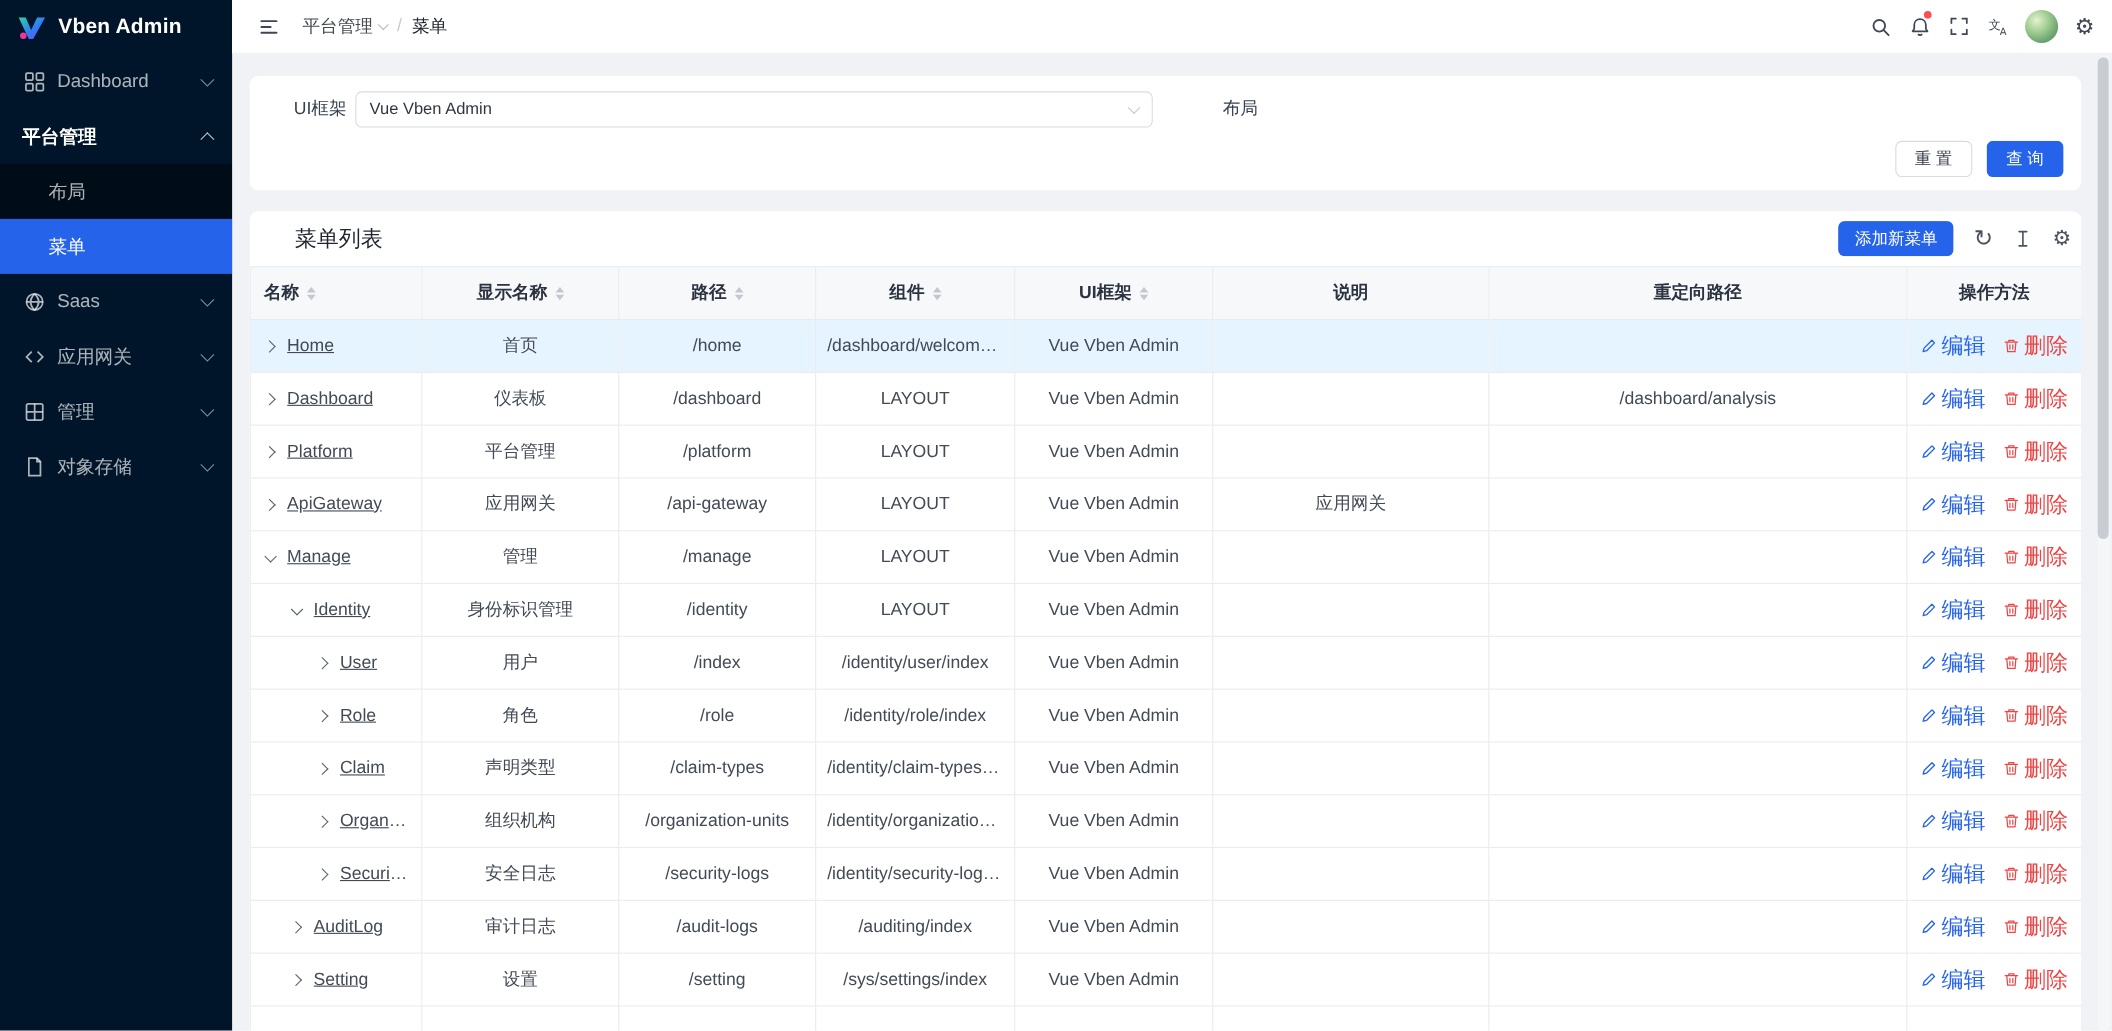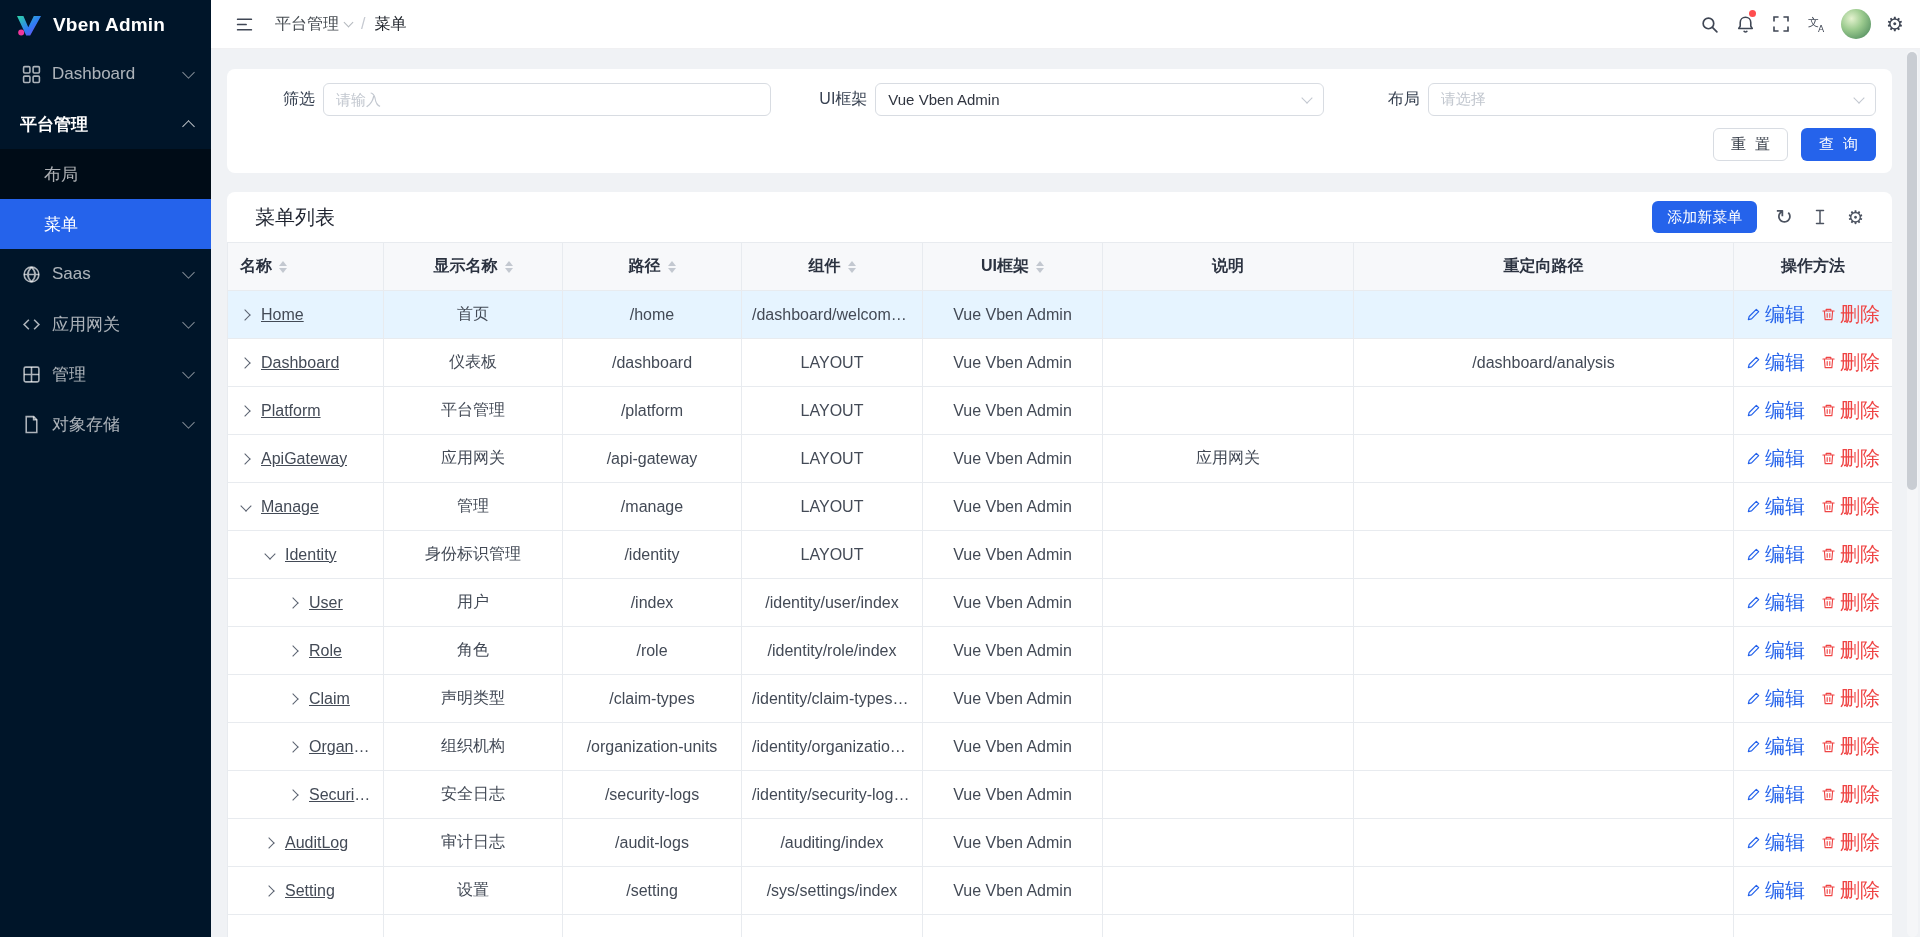--- a/index.html
+++ b/index.html
@@ -60,27 +60,27 @@
     font-size:15px; color:#303540; outline:none; font-family:inherit; background:#fff; }
   .text-input::placeholder { color:#c2c7cf; }
   .select { flex:1; min-width:0; height:33px; border:1px solid #d8dce2; border-radius:6px; padding:0 12px;
     display:flex; align-items:center; font-size:15px; color:#303540; background:#fff; cursor:pointer; }
   .sel-text { flex:1; overflow:hidden; white-space:nowrap; text-overflow:ellipsis; }
   .sel-text.placeholder { color:#c2c7cf; }
   .sel-chev { width:8px; height:8px; border-right:1.4px solid #c2c7cf; border-bottom:1.4px solid #c2c7cf;
     transform:rotate(45deg); margin-top:-4px; flex-shrink:0; }
   .filter-actions { display:flex; justify-content:flex-end; gap:13px; margin-top:12px; }
   .btn { height:33px; padding:0 17px; border-radius:6px; font-size:15px; display:inline-flex; align-items:center;
-    cursor:pointer; border:1px solid transparent; white-space:nowrap; font-family:Liberation Mono, monospace; }
+    cursor:pointer; border:1px solid transparent; white-space:nowrap; font-family:Liberation Sans, sans-serif; }
   .btn-default { border-color:#d8dce2; background:#fff; color:#333a45; }
   .btn-primary { background:var(--accent); color:#fff; }
 
   
   .table-card { overflow:hidden; }
-  .card-head { height:50px; padding:0 28px; display:flex; align-items:center; justify-content:space-between; }
+  .card-head { height:50px; padding:0 9px; display:flex; align-items:center; justify-content:space-between;margin-left:32px; }
   .card-title { font-size:20px; font-weight:500; color:#1f2430; }
   .head-actions { display:flex; align-items:center; gap:18px; }
   .btn-add { height:32px; padding:0 14px; font-size:15px; }
   .toolbar-icon { color:#4c5360; display:flex; align-items:center; cursor:pointer; }
   .refresh-glyph { font-size:21px; line-height:1; font-family:"DejaVu Sans", sans-serif; }
 
   table { width:100%; border-collapse:collapse; table-layout:fixed; font-size:16px; color:#434a56; }
   th, td { border:1px solid #e8ebef; height:48px; padding:0 10px; overflow:hidden; white-space:nowrap; text-overflow:ellipsis; }
   th { background:#f7f8fa; font-weight:700; color:#2b3240; }
   td { text-align:center; background:#fff; }
@@ -254,36 +254,28 @@
           <span class="gear-glyph">⚙</span>
         </span>
       </div>
     </header>
 
     <div class="content">
 
       <section class="card filter-card">
         <div class="filter-row">
           <div class="field">
-            <span class="field-label">筛选</span>
-            <input class="text-input" placeholder="请输入" style="">
-          </div>
-          <div class="field">
             <span class="field-label">UI框架</span>
             <div class="select">
               <span class="sel-text">Vue Vben Admin</span>
               <span class="sel-chev"></span>
             </div>
           </div>
           <div class="field">
             <span class="field-label">布局</span>
-            <div class="select">
-              <span class="sel-text placeholder">请选择</span>
-              <span class="sel-chev"></span>
-            </div>
           </div>
         </div>
         <div class="filter-actions">
           <button class="btn btn-default">重 置</button>
           <button class="btn btn-primary">查 询</button>
         </div>
       </section>
 
       <section class="card table-card">
         <div class="card-head">

